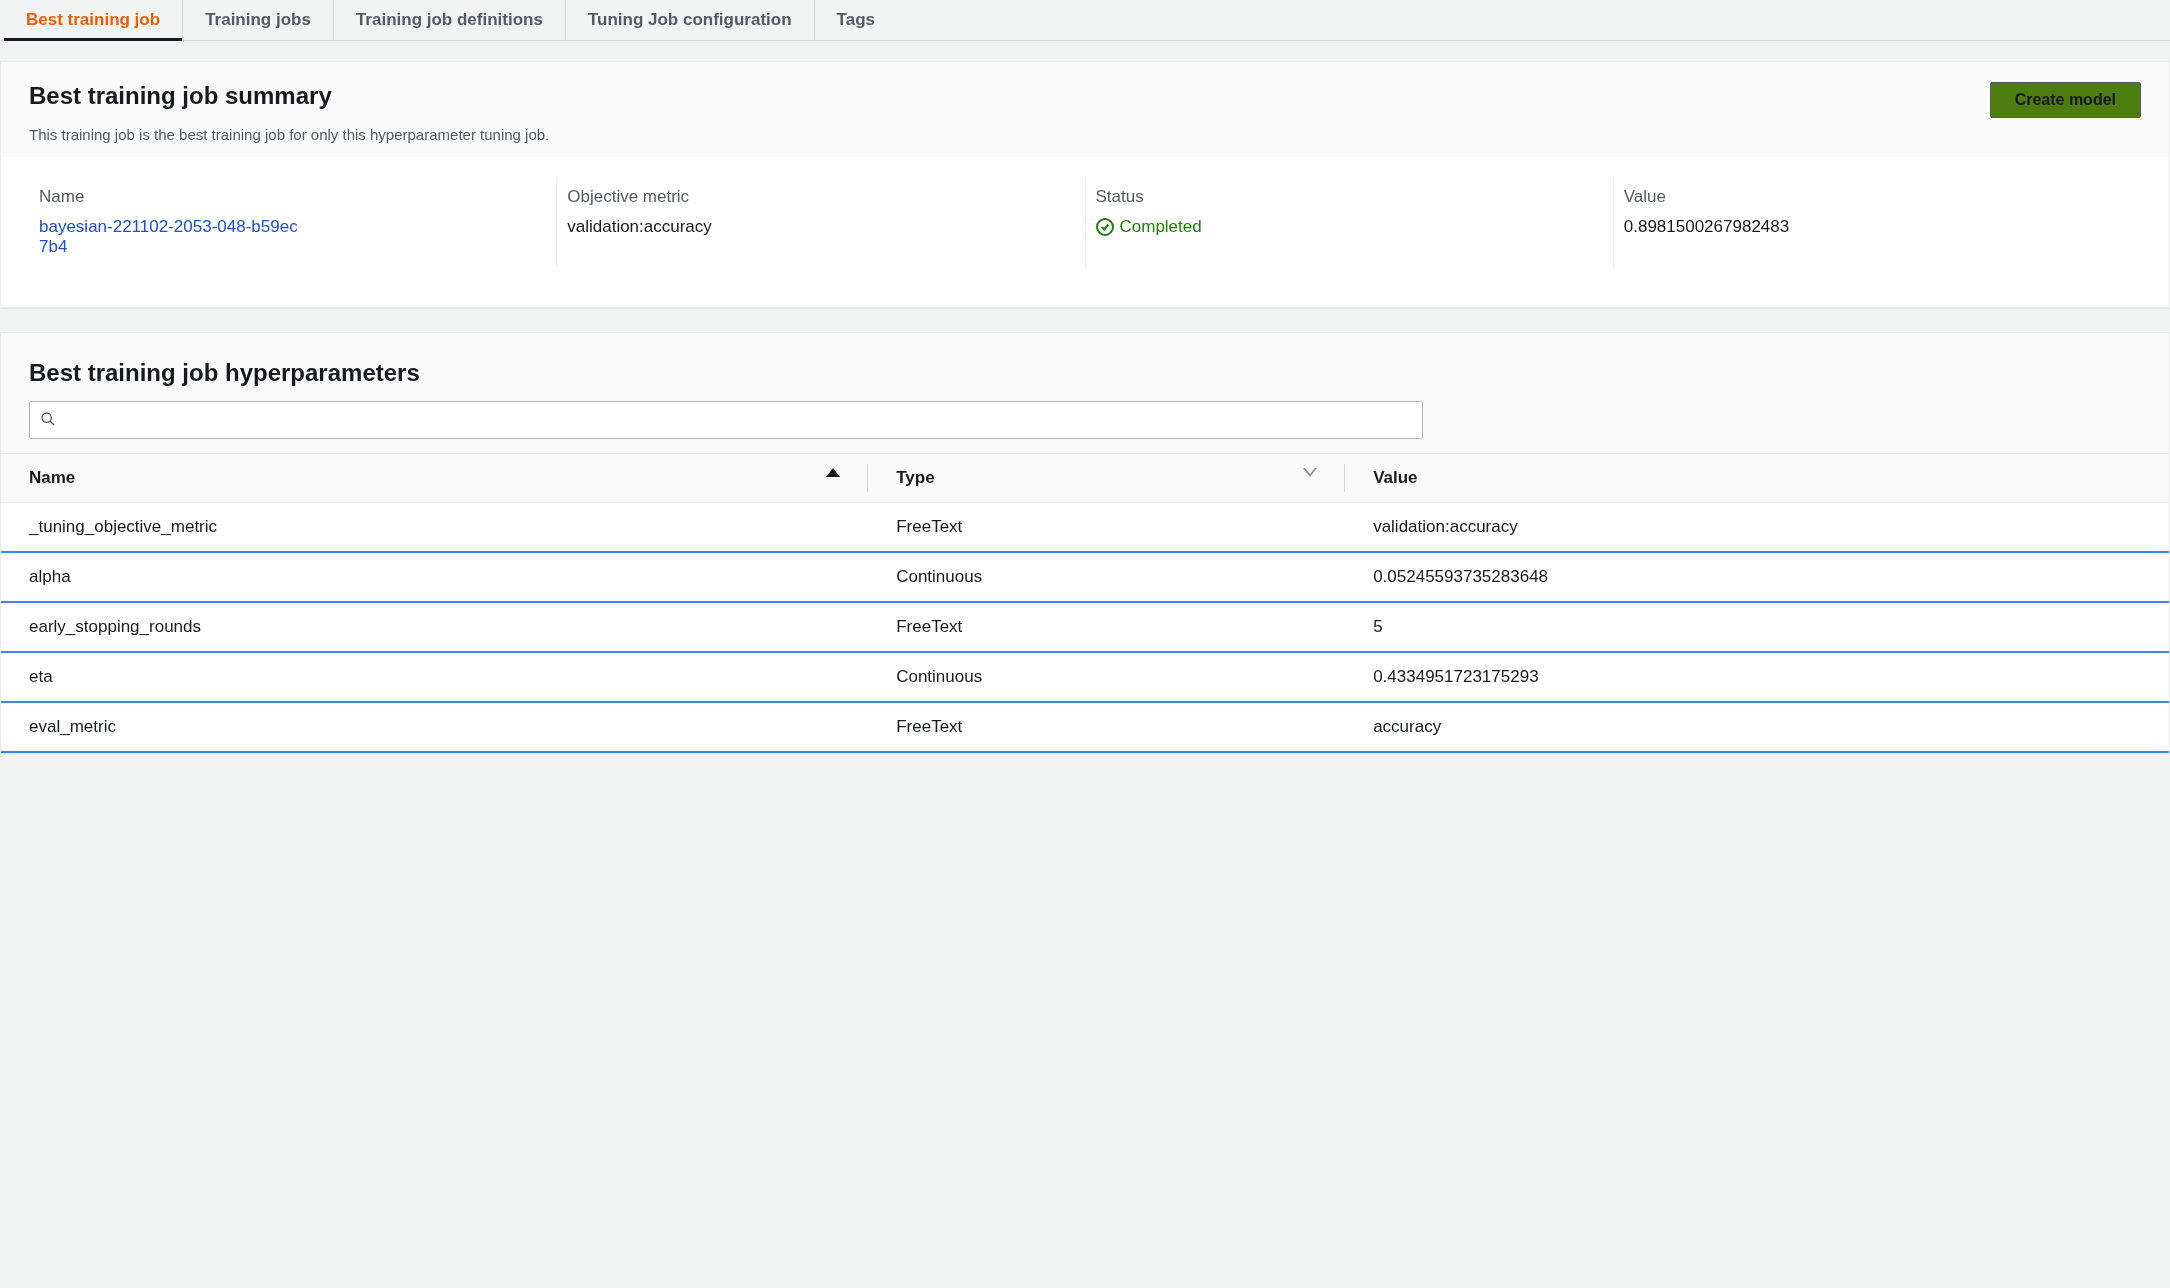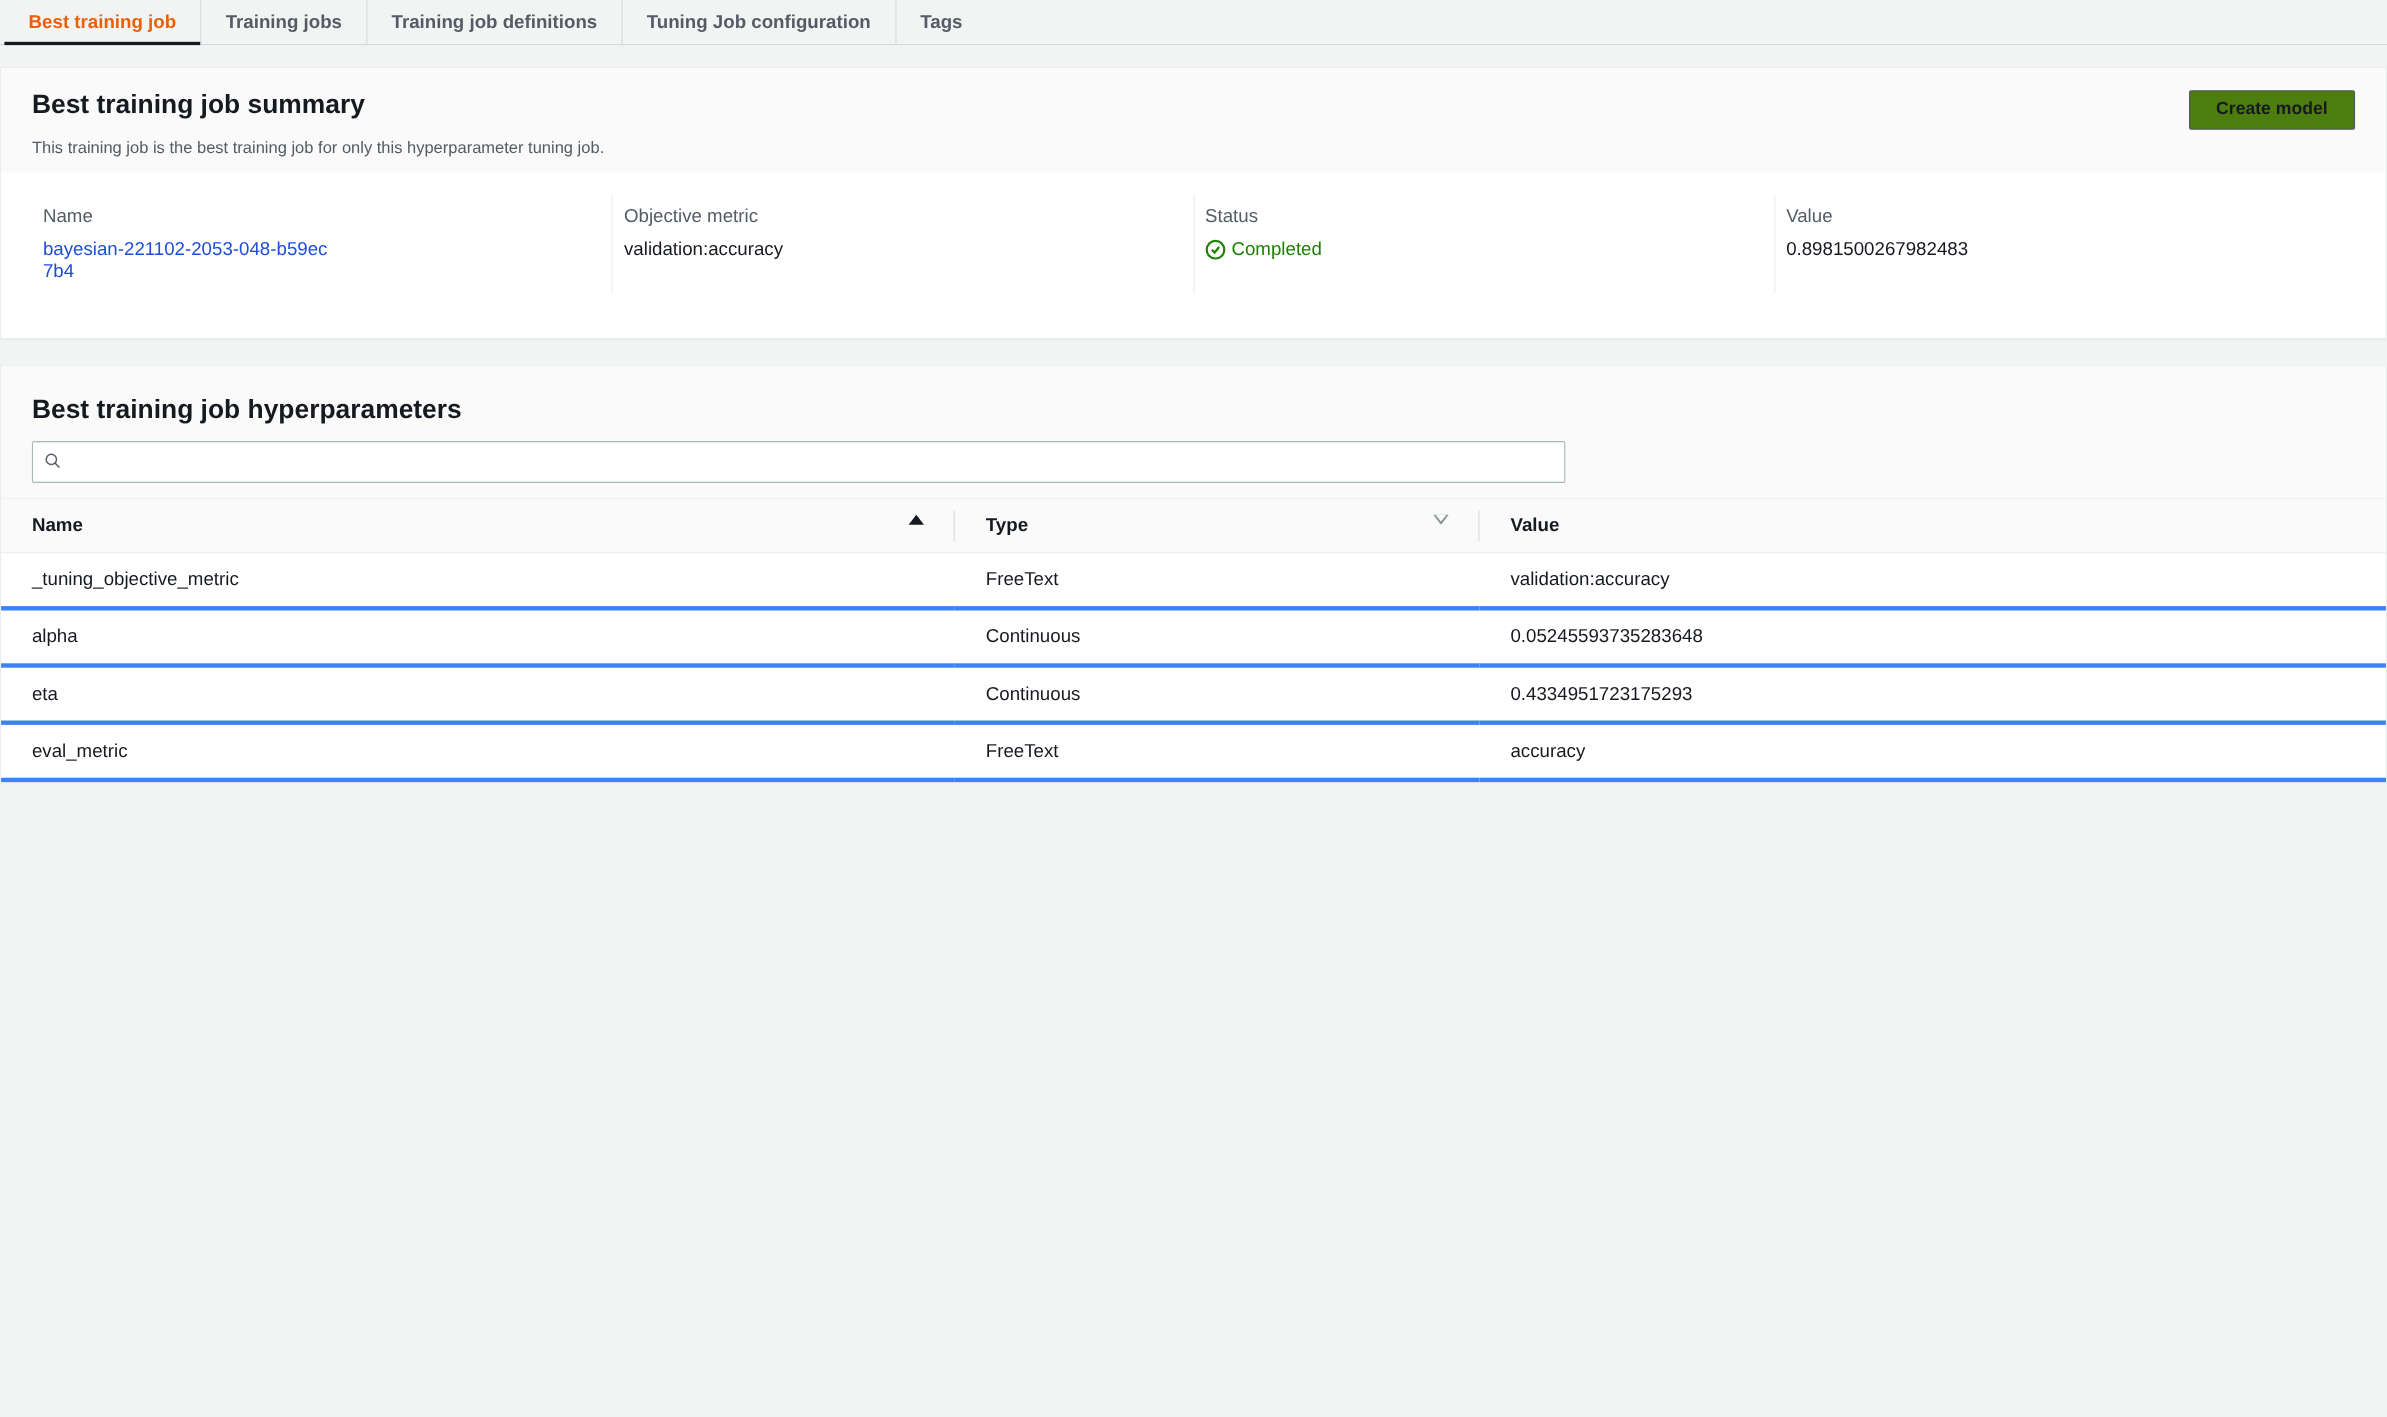--- a/index.html
+++ b/index.html
@@ -183,21 +183,21 @@
     top: -9px; left: -5px;
     width: 0; height: 0;
     border-left: 5px solid transparent;
     border-right: 5px solid transparent;
     border-top: 6px solid #fafafa;
   }
   tbody td {
     font-size: 17px;
     color: #16191f;
     padding: 14px 28px;
-    border-bottom: 4px solid #3b82f6;
+    border-bottom: 2px solid #3b82f6;
   }
   .col-name { width: 40%; }
   .col-type { width: 22%; }
   .col-value { width: 38%; }
 </style>
 </head>
 <body>
 
 <div class="tabs">
   <div class="tab active">Best training job</div>
@@ -282,20 +282,25 @@
         <td>_tuning_objective_metric</td>
         <td>FreeText</td>
         <td>validation:accuracy</td>
       </tr>
       <tr>
         <td>alpha</td>
         <td>Continuous</td>
         <td>0.05245593735283648</td>
       </tr>
       <tr>
+        <td>early_stopping_rounds</td>
+        <td>FreeText</td>
+        <td>5</td>
+      </tr>
+      <tr>
         <td>eta</td>
         <td>Continuous</td>
         <td>0.4334951723175293</td>
       </tr>
       <tr>
         <td>eval_metric</td>
         <td>FreeText</td>
         <td>accuracy</td>
       </tr>
     </tbody>

